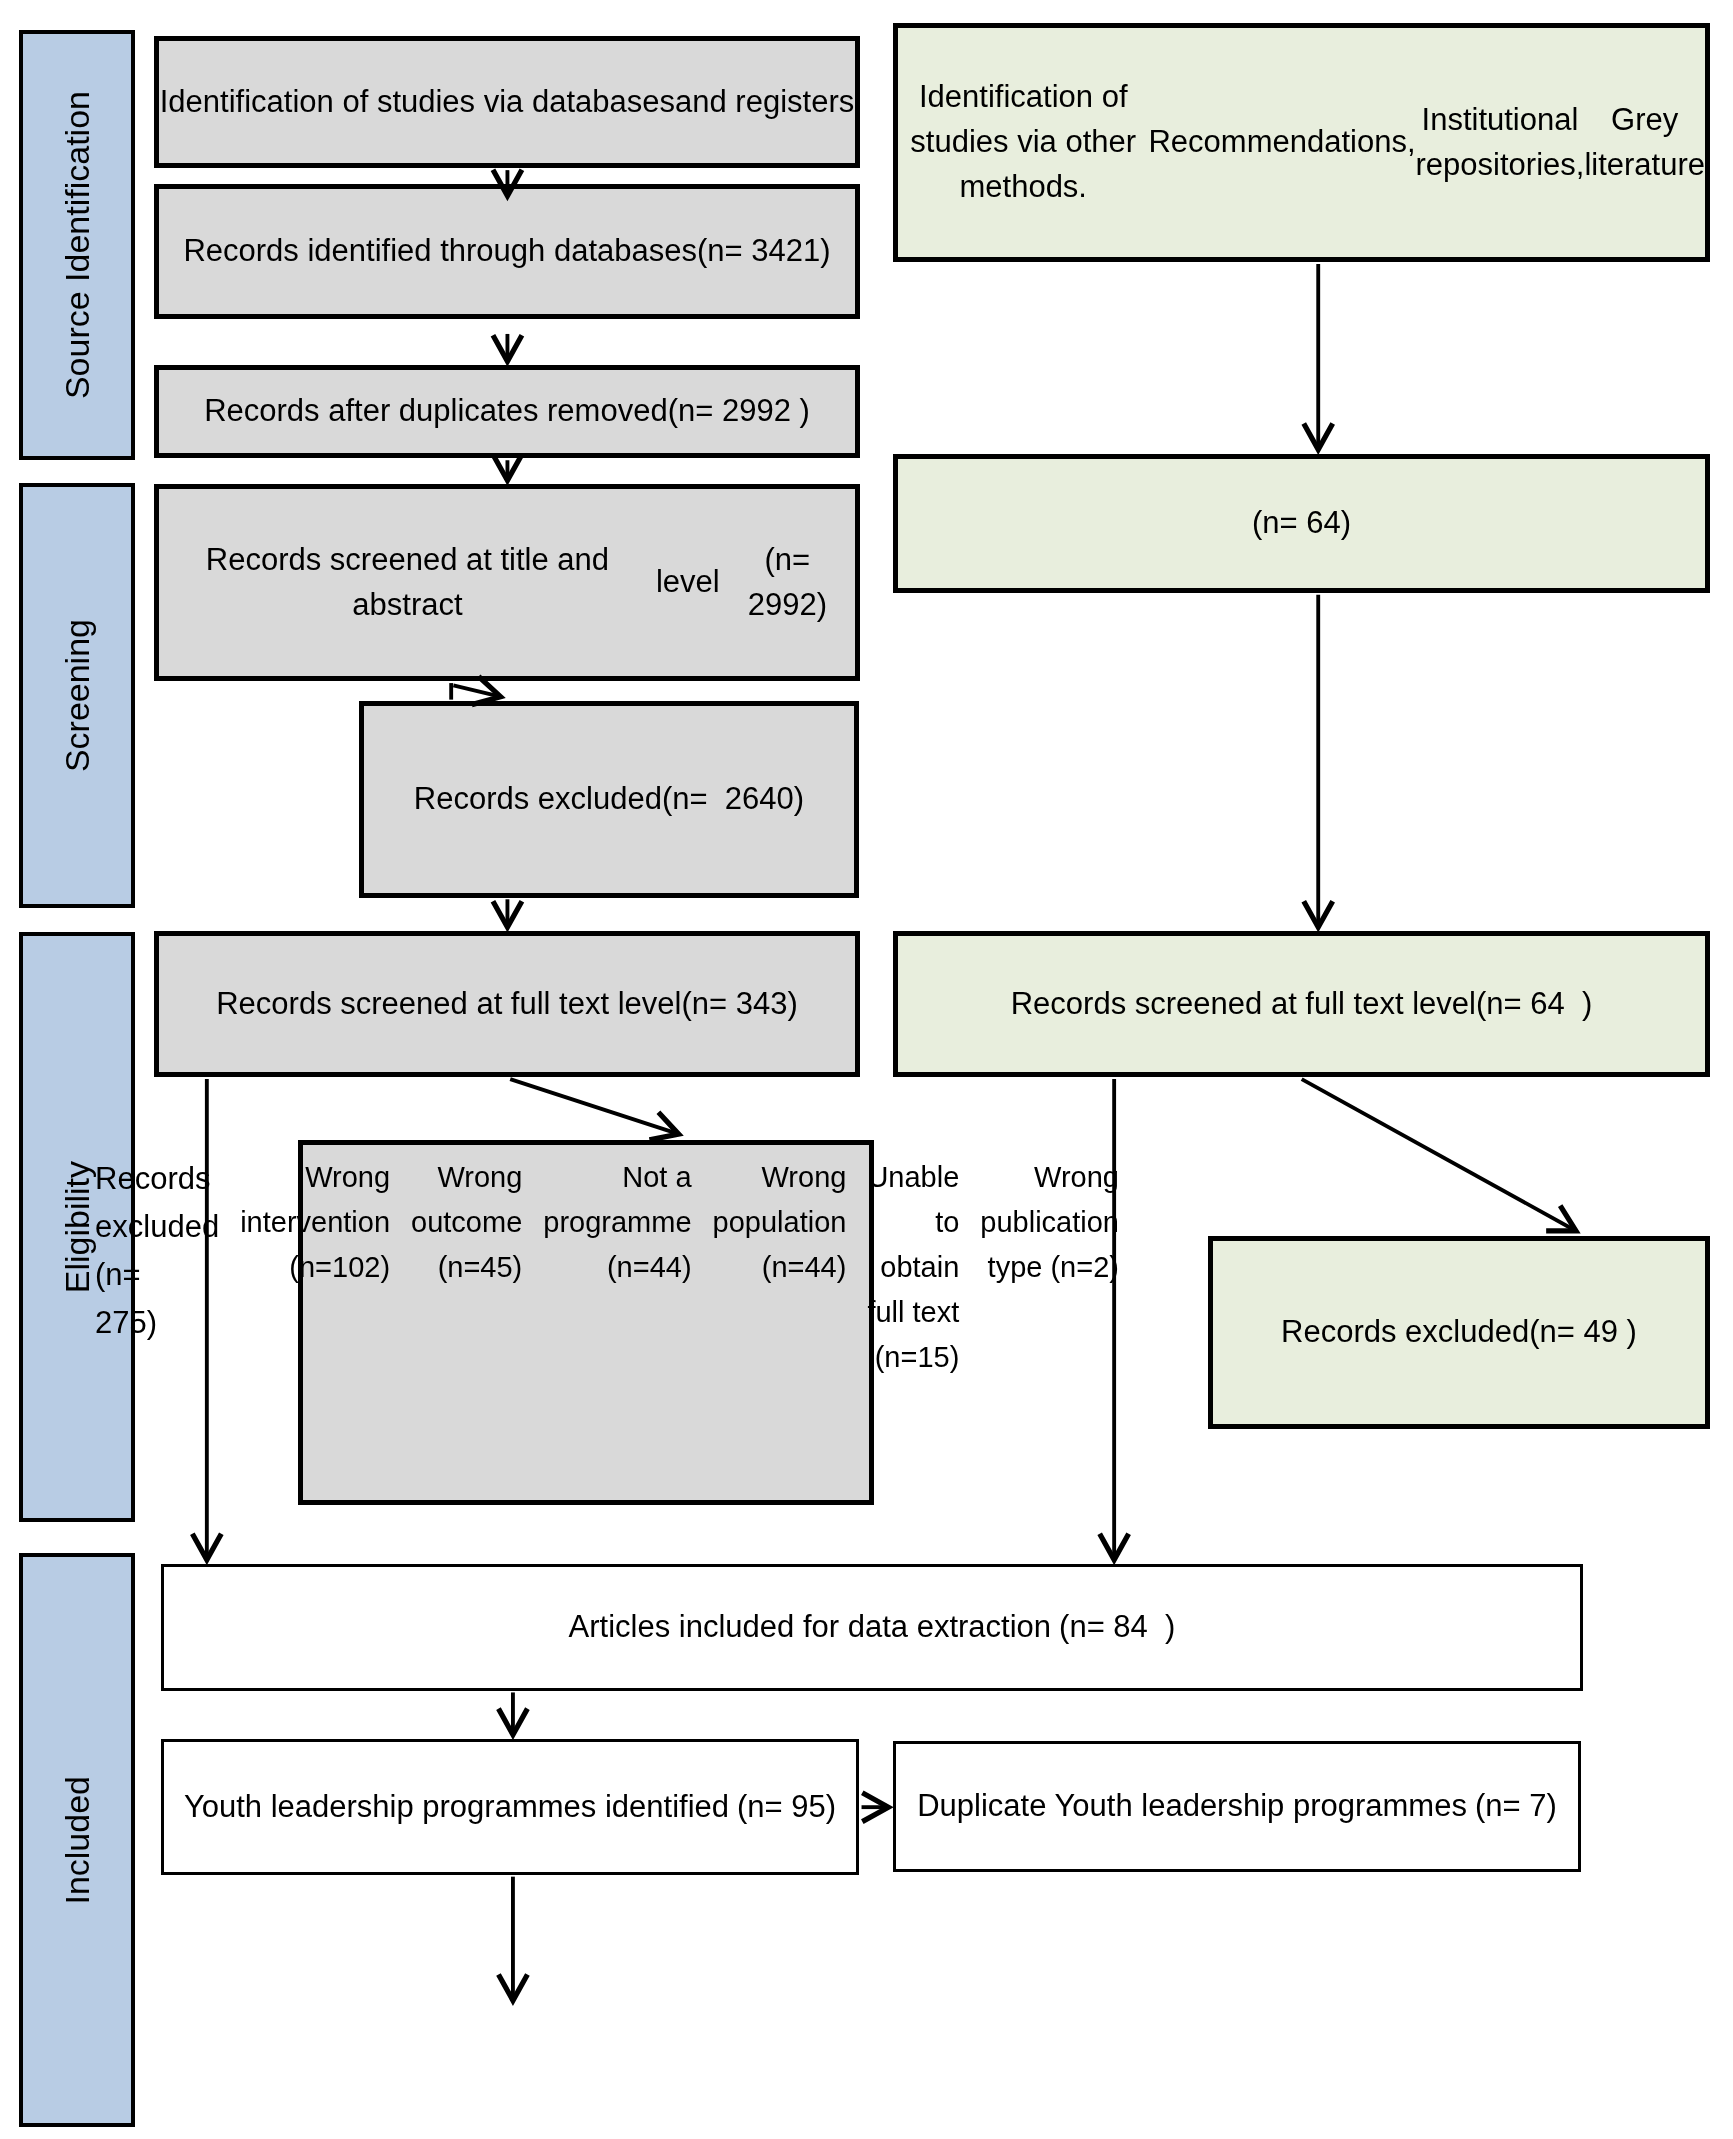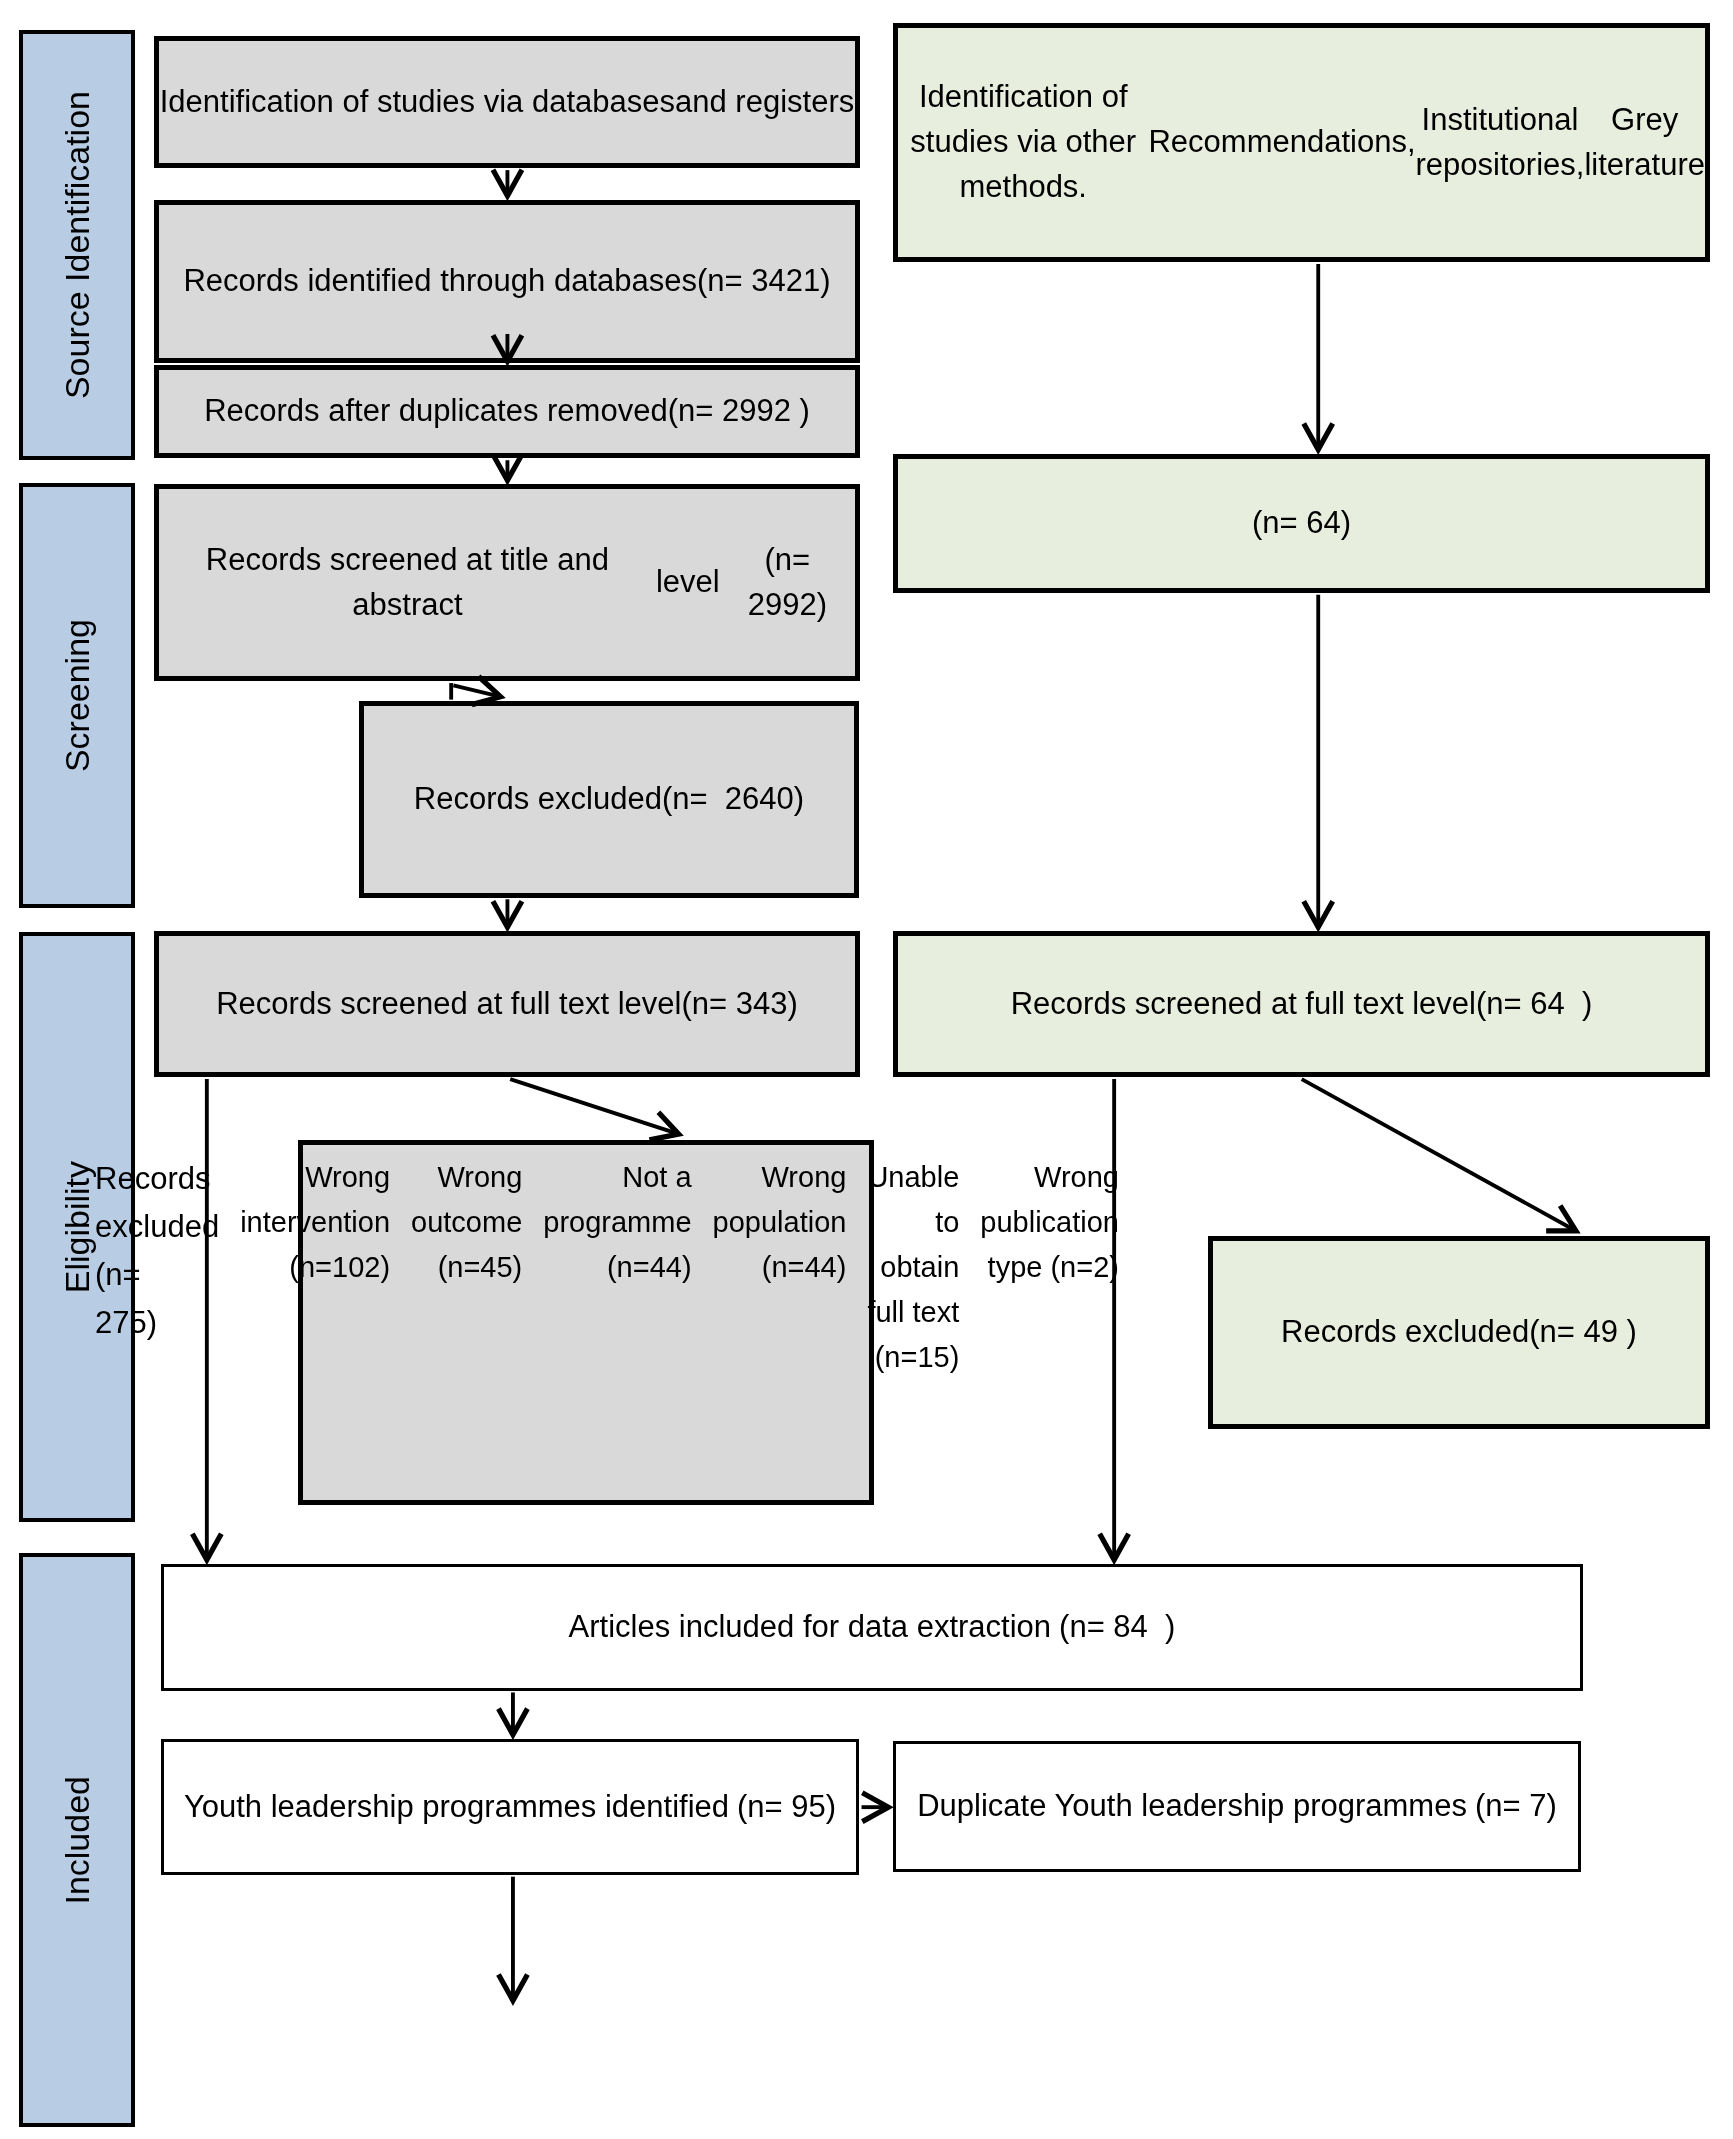--- a/index.html
+++ b/index.html
@@ -57,21 +57,21 @@
   </div>
   <div class="stage" style="top:1553px;height:574px;">
     <div class="vlabel">Included</div>
   </div>
 
   <div class="box gray" style="left:154px;top:36px;width:706px;height:132px;">
     <div class="line">Identification of studies via databases</div>
     <div class="line">and registers</div>
   </div>
 
-  <div class="box gray" style="left:154px;top:200px;width:706px;height:163px;">
+  <div class="box gray" style="left:154px;top:184px;width:706px;height:135px;">
     <div class="line">Records identified through databases</div>
     <div class="line">(n= 3421)</div>
   </div>
 
   <div class="box gray" style="left:154px;top:365px;width:706px;height:93px;">
     <div class="line">Records after duplicates removed</div>
     <div class="line">(n= 2992 )</div>
   </div>
 
   <div class="box gray" style="left:154px;top:484px;width:706px;height:197px;">

